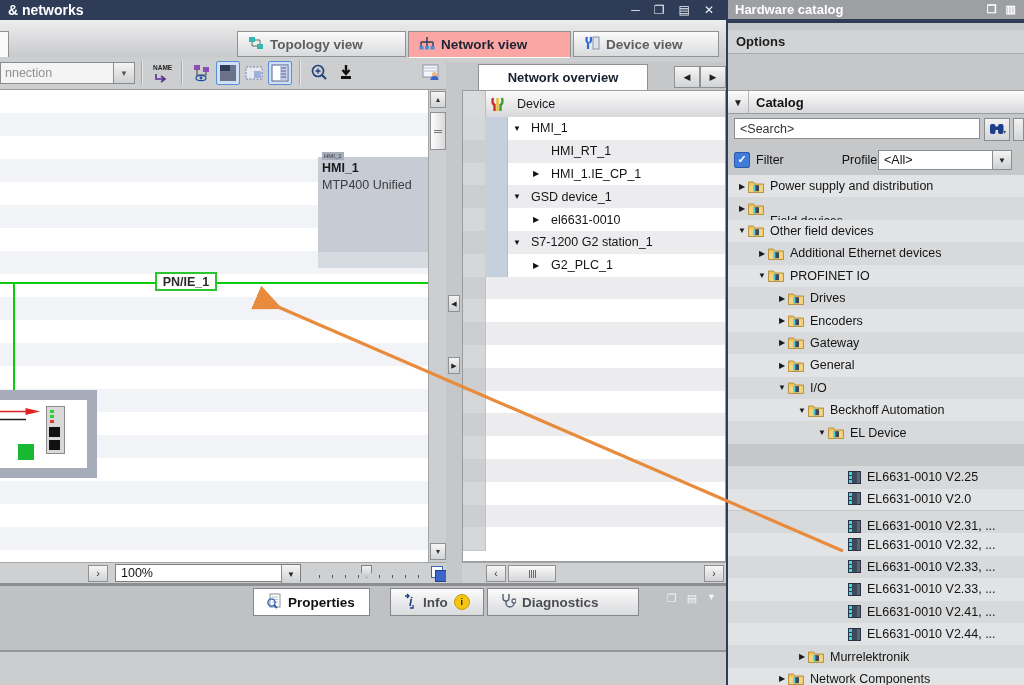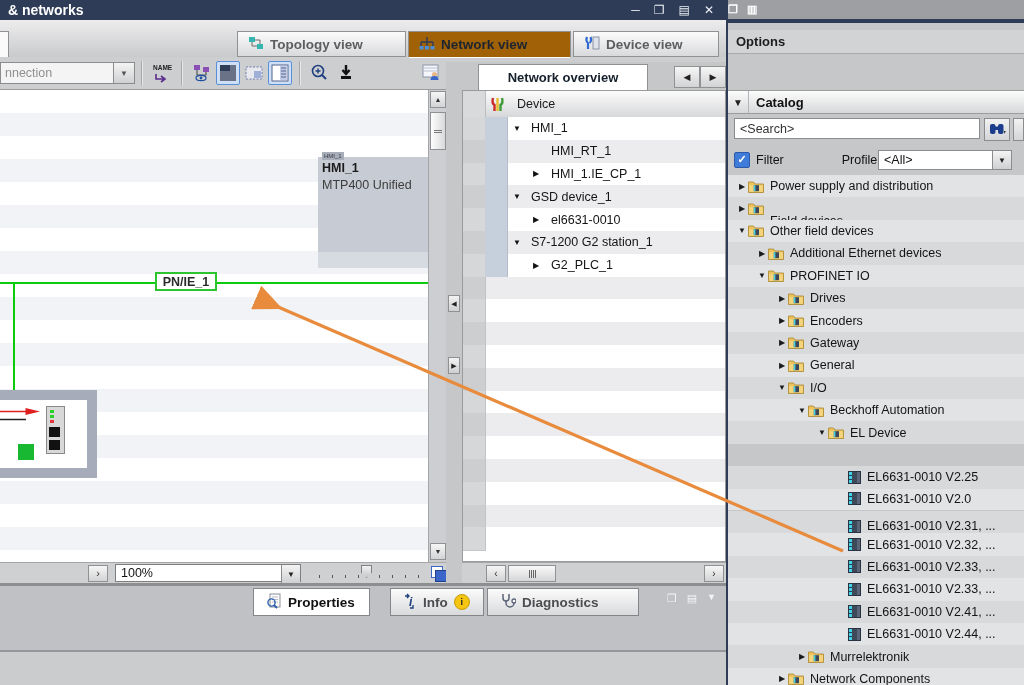--- a/index.html
+++ b/index.html
@@ -56,21 +56,21 @@
      background:
        linear-gradient(180deg,rgba(0,0,0,0) 0 3px,#26405a 3px 4px,rgba(0,0,0,0) 4px 7px,#26405a 7px 8px,rgba(0,0,0,0) 8px) left/3px 100% no-repeat,
        linear-gradient(90deg,#42d4e6 0 3px,#3d4859 3px 8px,#5a657a 8px);}
 
   
   .tabstrip{left:0;top:20px;width:726px;height:37px;background:linear-gradient(#ededee,#c9cacc);}
   .sliver-tab{left:0;top:31px;width:8px;height:27px;background:#fafafa;border:1px solid #909193;border-left:none;}
   .vtab{position:absolute;top:31px;height:26px;display:flex;align-items:center;gap:6px;
         border:1px solid #909193;box-sizing:border-box;background:linear-gradient(#fbfbfb,#d9dadc);
         font-size:13.5px;font-weight:bold;color:#5d5e60;padding:0 10px;}
-  .vtab.active{background:#a16207;height:27px;color:#1b2430;border-bottom:1px solid #fff;}
+  .vtab.active{background:#fca5a5;height:27px;color:#1b2430;border-bottom:1px solid #fff;}
 
   
   .toolbar{left:0;top:57px;width:726px;height:33px;background:#cdced0;border-bottom:1px solid #9a9b9d;
            display:flex;align-items:center;box-sizing:border-box;}
   .tb-dd{width:135px;height:22px;background:#f4f4f4;border:1px solid #8b8c8e;box-sizing:border-box;
          display:flex;align-items:center;font-size:12.5px;color:#8f9092;}
   .tb-dd .txt{flex:1;padding-left:4px;}
   .tb-dd .arr{width:20px;height:20px;background:linear-gradient(#f4f4f4,#cfd0d2);border-left:1px solid #8b8c8e;
               display:flex;align-items:center;justify-content:center;font-size:8px;color:#555;}
   .tb-sep{width:1px;height:24px;background:#a7a8aa;margin:0 6px;border-right:1px solid #e8e8e8;}
@@ -479,20 +479,21 @@
           <circle cx="14" cy="8" r="2" fill="#fff" stroke="#5a6478" stroke-width="1.3"></circle>
         </svg></span>
       <div>Diagnostics</div>
     </div>
   </div>
 
 <div class="abs divider-v"></div>
 
 <div class="abs hw-body"></div>
 <div class="abs hw-titlebar">
+  <div class="t">Hardware catalog</div>
   <div class="hw-title-icons" id="hw-title-icons">
       <span>❐</span>
       <span>▥</span>
     </div>
 </div>
 <div class="abs hw-navline"></div>
 <div class="abs opt-header">
   <span>Options</span>
 </div>
 <div class="abs cat-header">

